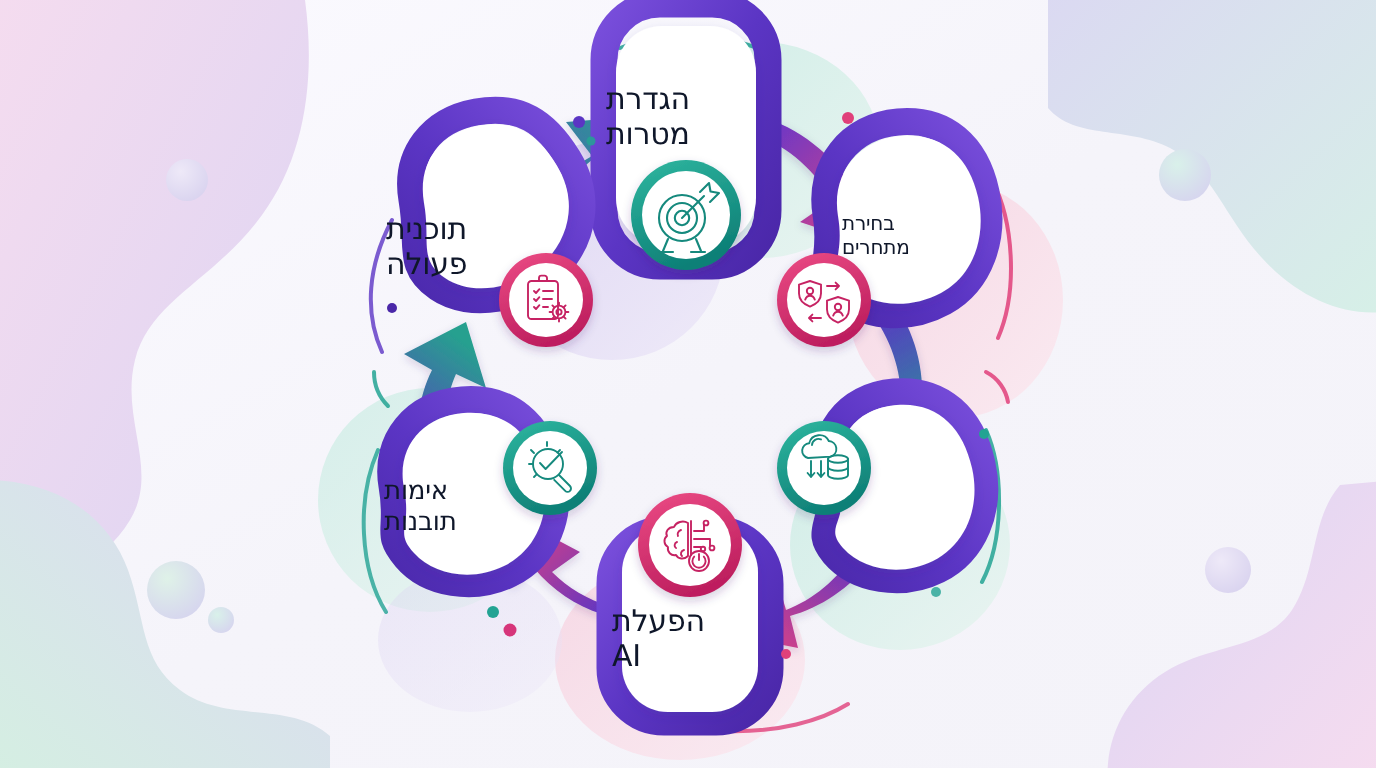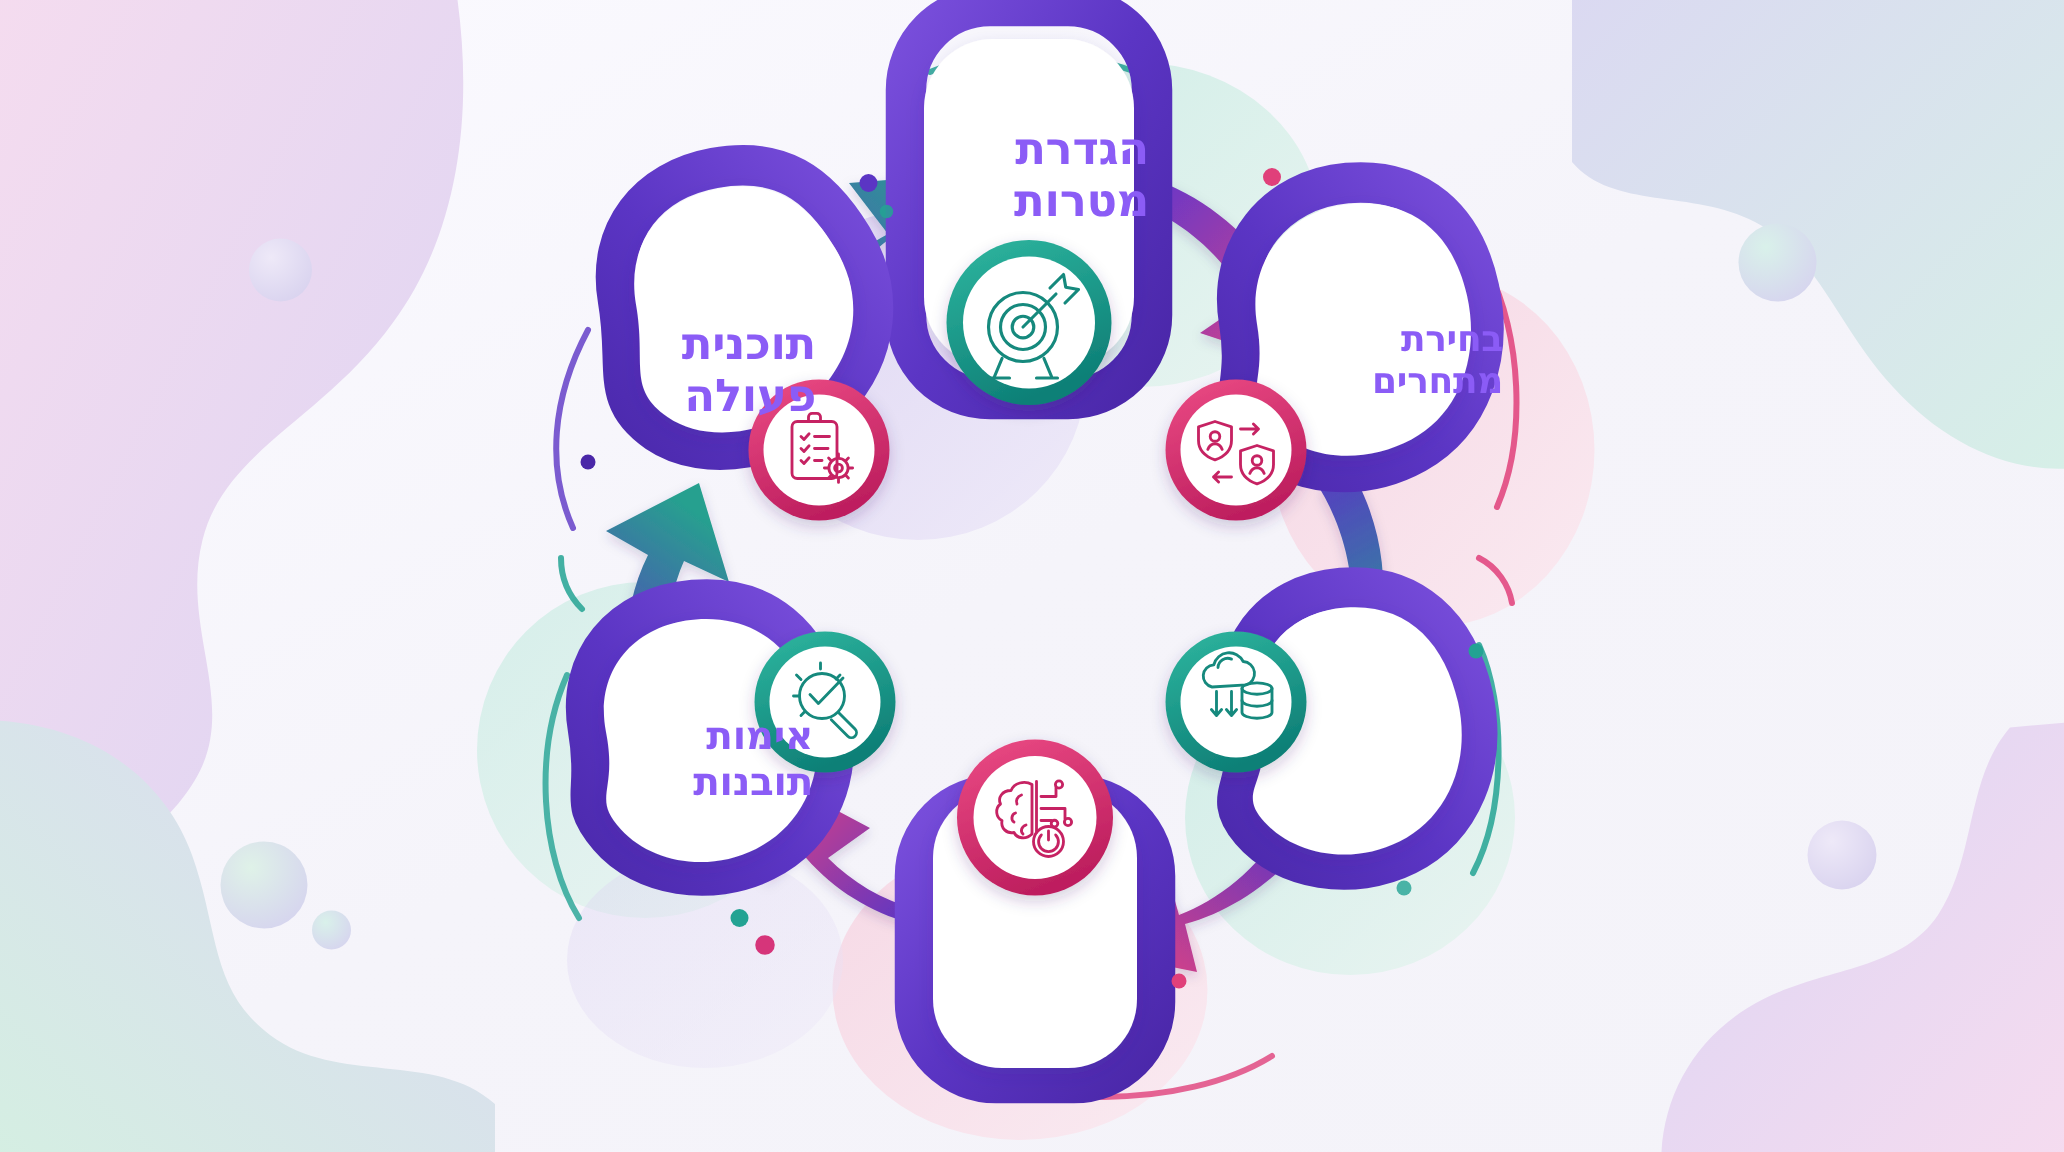--- a/index.html
+++ b/index.html
@@ -7,23 +7,23 @@
   body{
     width:1376px;height:768px;overflow:hidden;
     font-family:"DejaVu Sans","Liberation Sans",sans-serif;
     background:#f7f6fb;
     position:relative;
   }
   #stage{position:absolute;inset:0;width:1376px;height:768px;}
   #bg,#cycle{position:absolute;left:0;top:0;width:1376px;height:768px;}
   .node-label{
     position:absolute;
-    text-align:right;
-    font-weight:700;
-    color:#8b5cf6;
+    text-align:left;
+    font-weight:400;
+    color:#0f172a;
     line-height:1.18;
     letter-spacing:-0.2px;
     direction:rtl;
     white-space:pre-line;
     pointer-events:none;
     text-rendering:geometricPrecision;
   }
 </style>
 </head>
 <body>
@@ -333,22 +333,24 @@
         <circle cx="548" cy="464" r="15"></circle>
         <path d="M559,475 l11,11 a3.4,3.4 0 0 1 0,4.8 a3.4,3.4 0 0 1 -4.8,0 l-11,-11"></path>
         <path d="M540,463 l5.6,6 L562,452"></path>
         <path d="M531,450 l3,3 M529,464 h4 M534,477 l2.6,-2.6 M547,446 v-4 M560,450 l-2.6,2.6"></path>
       </g>
     </g>
   </svg>
 
   <div class="node-label" style="left:606px;top:82px;width:160px;font-size:30px;">הגדרת
 מטרות</div>
-  <div class="node-label" style="left:842px;top:212px;width:160px;font-size:24px;">בחירת
+  <div class="node-label" style="left:842px;top:212px;width:160px;font-size:20px;">בחירת
 מתחרים</div>
+  <div class="node-label" style="left:612px;top:604px;width:158px;font-size:30px;">הפעלת
+AI</div>
   <div class="node-label" style="left:384px;top:476px;width:158px;font-size:26px;">אימות
 תובנות</div>
   <div class="node-label" style="left:386px;top:212px;width:158px;font-size:30px;">תוכנית
 פעולה</div>
 
   <svg id="accents" style="position:absolute;left:0;top:0;width:1376px;height:768px;pointer-events:none" viewBox="0 0 1376 768">
     <circle cx="579" cy="122" r="6" fill="#5B35C4"></circle>
     <circle cx="591" cy="141" r="4.5" fill="#23A393" opacity="0.85"></circle>
     <circle cx="392" cy="308" r="5" fill="#4A27A8"></circle>
     <circle cx="848" cy="118" r="6" fill="#E0407A"></circle>

